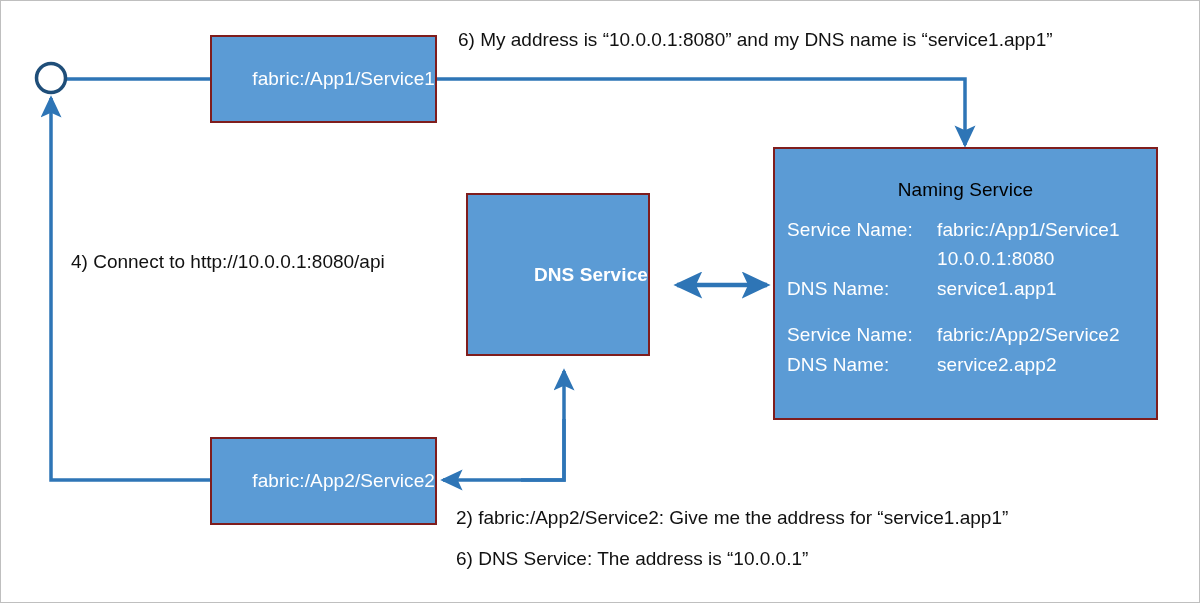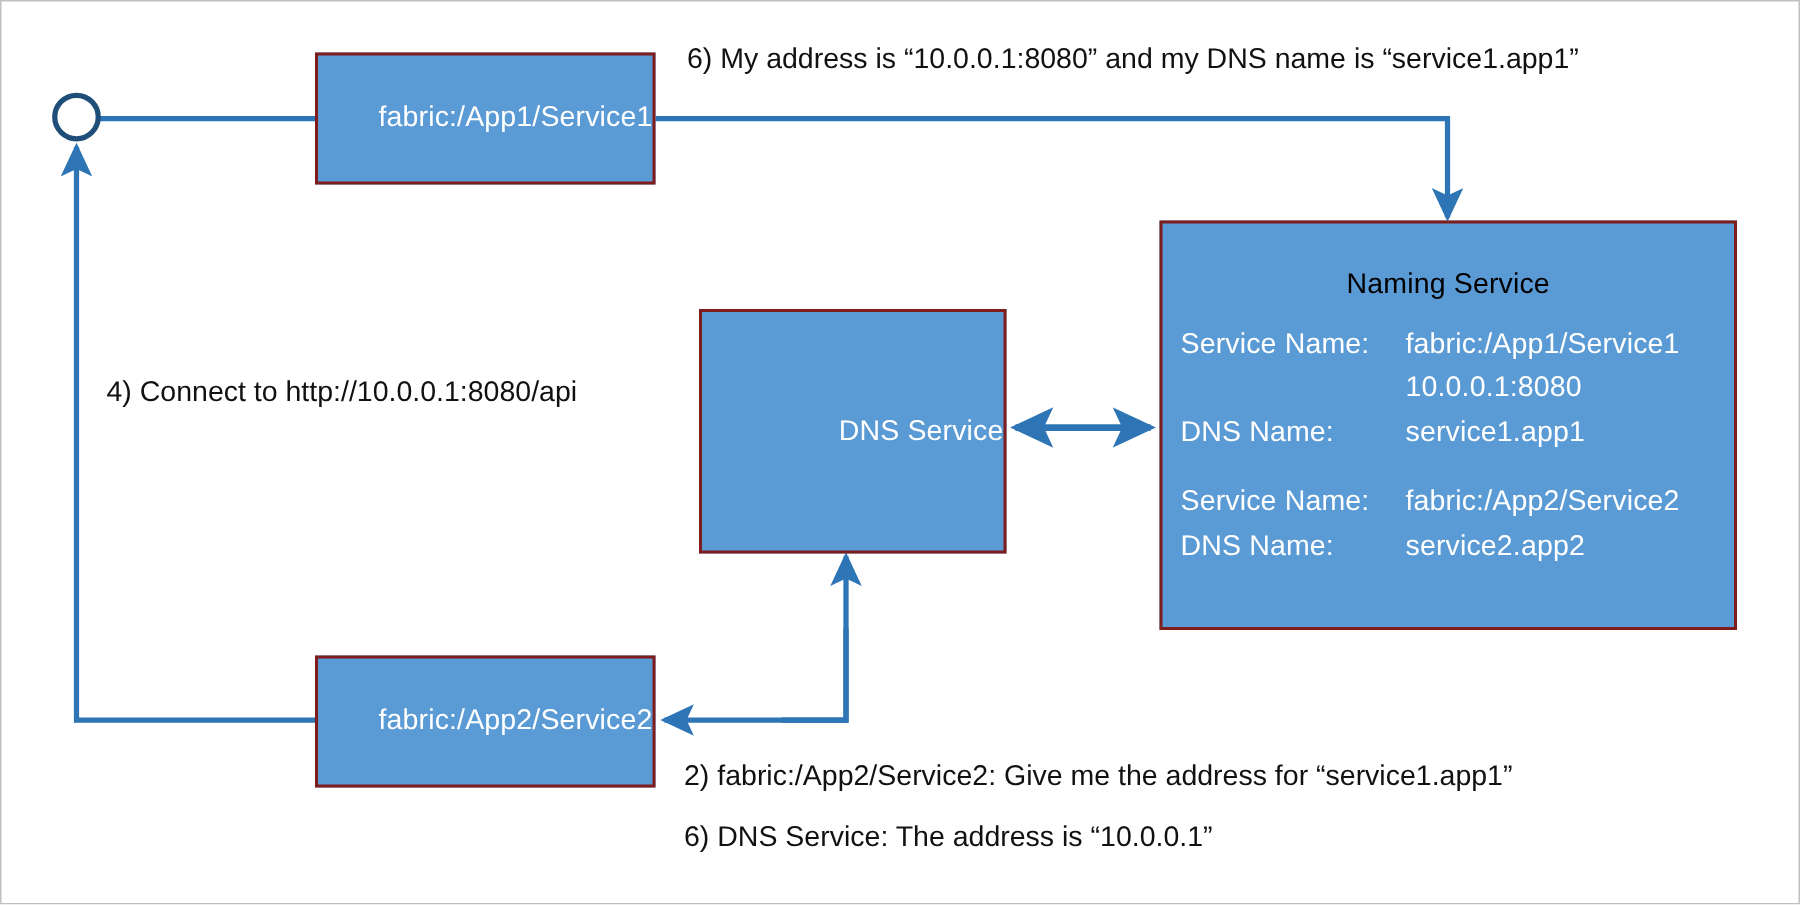--- a/index.html
+++ b/index.html
@@ -41,21 +41,21 @@
     letter-spacing: .1px;
     z-index: 3;
   }
   #node-app1-service1 {
     left: 209px; top: 34px; width: 227px; height: 88px;
   }
   #node-app2-service2 {
     left: 209px; top: 436px; width: 227px; height: 88px;
   }
   #node-dns-service {
-    left: 465px; top: 205px; width: 205px; height: 163px;
+    left: 465px; top: 192px; width: 184px; height: 163px; font-weight: bold;
   }
   #node-naming-service {
     left: 772px; top: 146px; width: 385px; height: 273px;
     display: block;
     padding: 0;
   }
   
   .naming-title {
     text-align: center;
     font-size: 19px;

